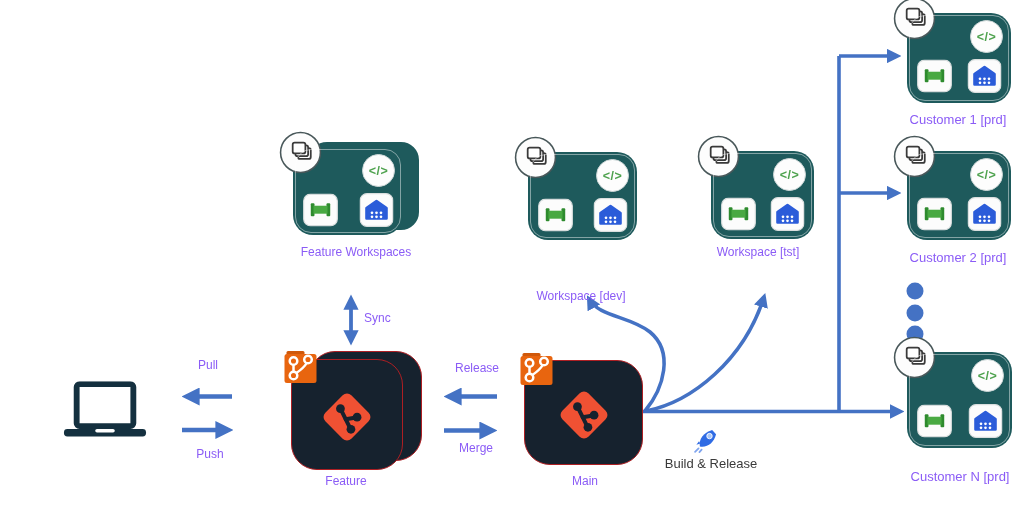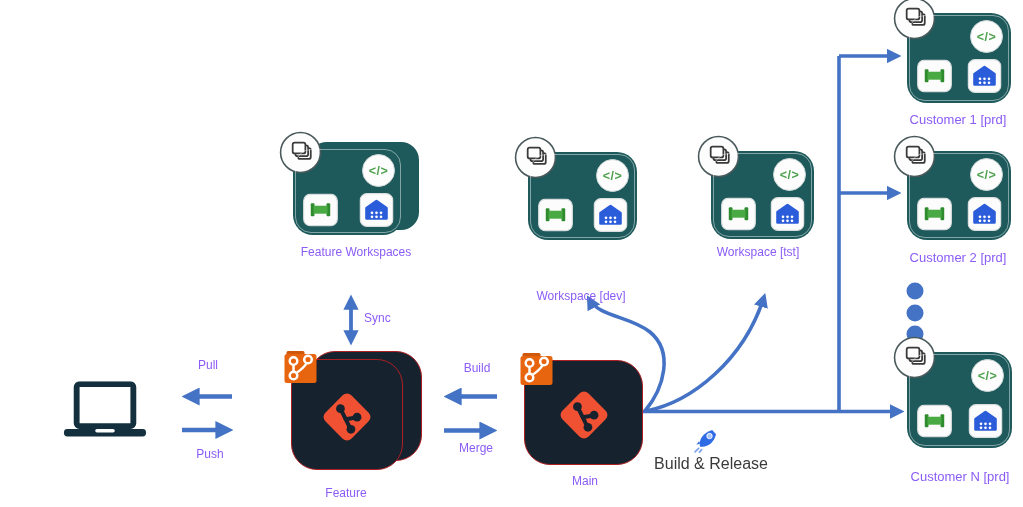--- a/index.html
+++ b/index.html
@@ -28,21 +28,21 @@
   .tile.house{right:9px;top:46px;}
   
   .repo-card{position:absolute;background:#16222E;border:1.5px solid #AD1F23;border-radius:26px;
        box-sizing:border-box;display:flex;align-items:center;justify-content:center;}
   .repo-back{position:absolute;background:#16222E;border:1.5px solid #AD1F23;border-radius:26px;box-sizing:border-box;}
   .repo-badge{position:absolute;width:35px;height:34px;}
   .git-logo{width:56px;height:56px;margin-top:4px;}
   .laptop{position:absolute;left:62px;top:381px;width:86px;height:61px;}
   .rocket{position:absolute;left:692px;top:426px;width:28px;height:28px;}
   .pipelines-lbl{position:absolute;left:711px;top:453px;transform:translateX(-50%);
-       font-size:16px;line-height:21px;text-align:center;white-space:nowrap;}
+       font-size:13px;line-height:21px;text-align:center;white-space:nowrap;}
 </style>
 </head>
 <body>
 
 <div id="canvas">
 
   <svg width="0" height="0" style="position:absolute">
     <defs>
       <symbol id="sym-stack" viewBox="0 0 44 44">
         <circle cx="22" cy="22" r="20.4" fill="#FDFDFD" stroke="#49585A" stroke-width="1.6"></circle>
@@ -239,36 +239,36 @@
 
   <div class="repo-back" style="left:309px;top:351px;width:113px;height:110px;"></div>
   <div class="repo-card" style="left:291px;top:359px;width:112px;height:111px;">
     <svg class="git-logo" viewBox="0 0 64 64">
         <use href="#sym-gitlogo"></use>
       </svg>
     <svg class="repo-badge" style="left:-9px;top:-10px;" viewBox="0 0 34 34">
         <use href="#sym-badge"></use>
       </svg>
   </div>
-  <div class="lbl lbl-md" style="left:346px;top:486px;">Feature</div>
+  <div class="lbl lbl-md" style="left:346px;top:474px;">Feature</div>
 
   <div class="repo-card" style="left:524px;top:360px;width:119px;height:105px;">
     <svg class="git-logo" viewBox="0 0 64 64">
         <use href="#sym-gitlogo"></use>
       </svg>
     <svg class="repo-badge" style="left:-6px;top:-9px;" viewBox="0 0 34 34">
         <use href="#sym-badge"></use>
       </svg>
   </div>
   <div class="lbl lbl-md" style="left:585px;top:474px;">Main</div>
 
   <div class="lbl lbl-md" style="left:208px;top:358px;">Pull</div>
   <div class="lbl lbl-md" style="left:210px;top:447px;">Push</div>
   <div class="lbl lbl-md lbl-left" style="left:364px;top:311px;">Sync</div>
-  <div class="lbl lbl-md" style="left:477px;top:361px;">Build</div>
+  <div class="lbl lbl-md" style="left:477px;top:361px;">Release</div>
   <div class="lbl lbl-md" style="left:476px;top:441px;">Merge</div>
 
   <svg class="rocket" viewBox="0 0 32 32">
       <use href="#sym-rocket"></use>
     </svg>
   <div class="pipelines-lbl">
     <div>Build &amp; Release</div>
   </div>
 
 </div>

